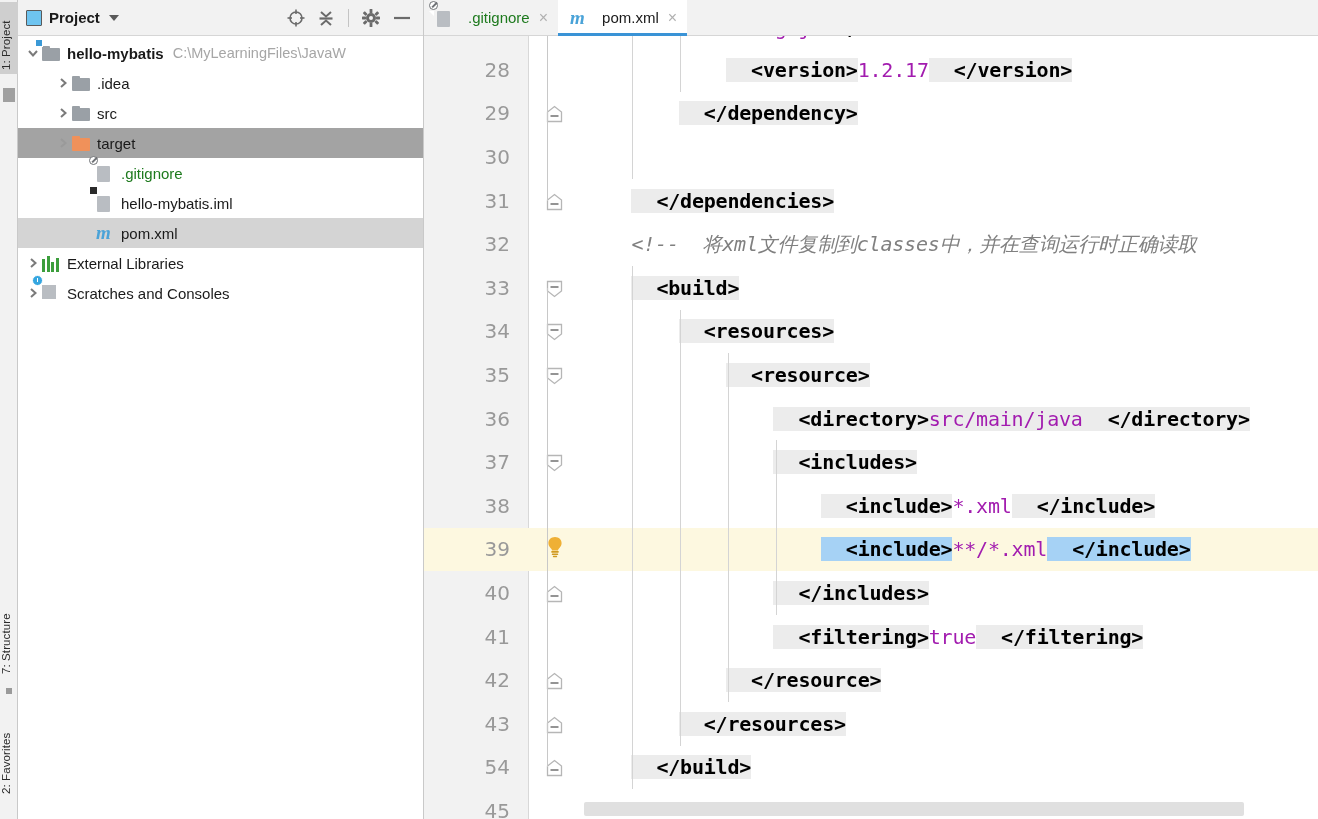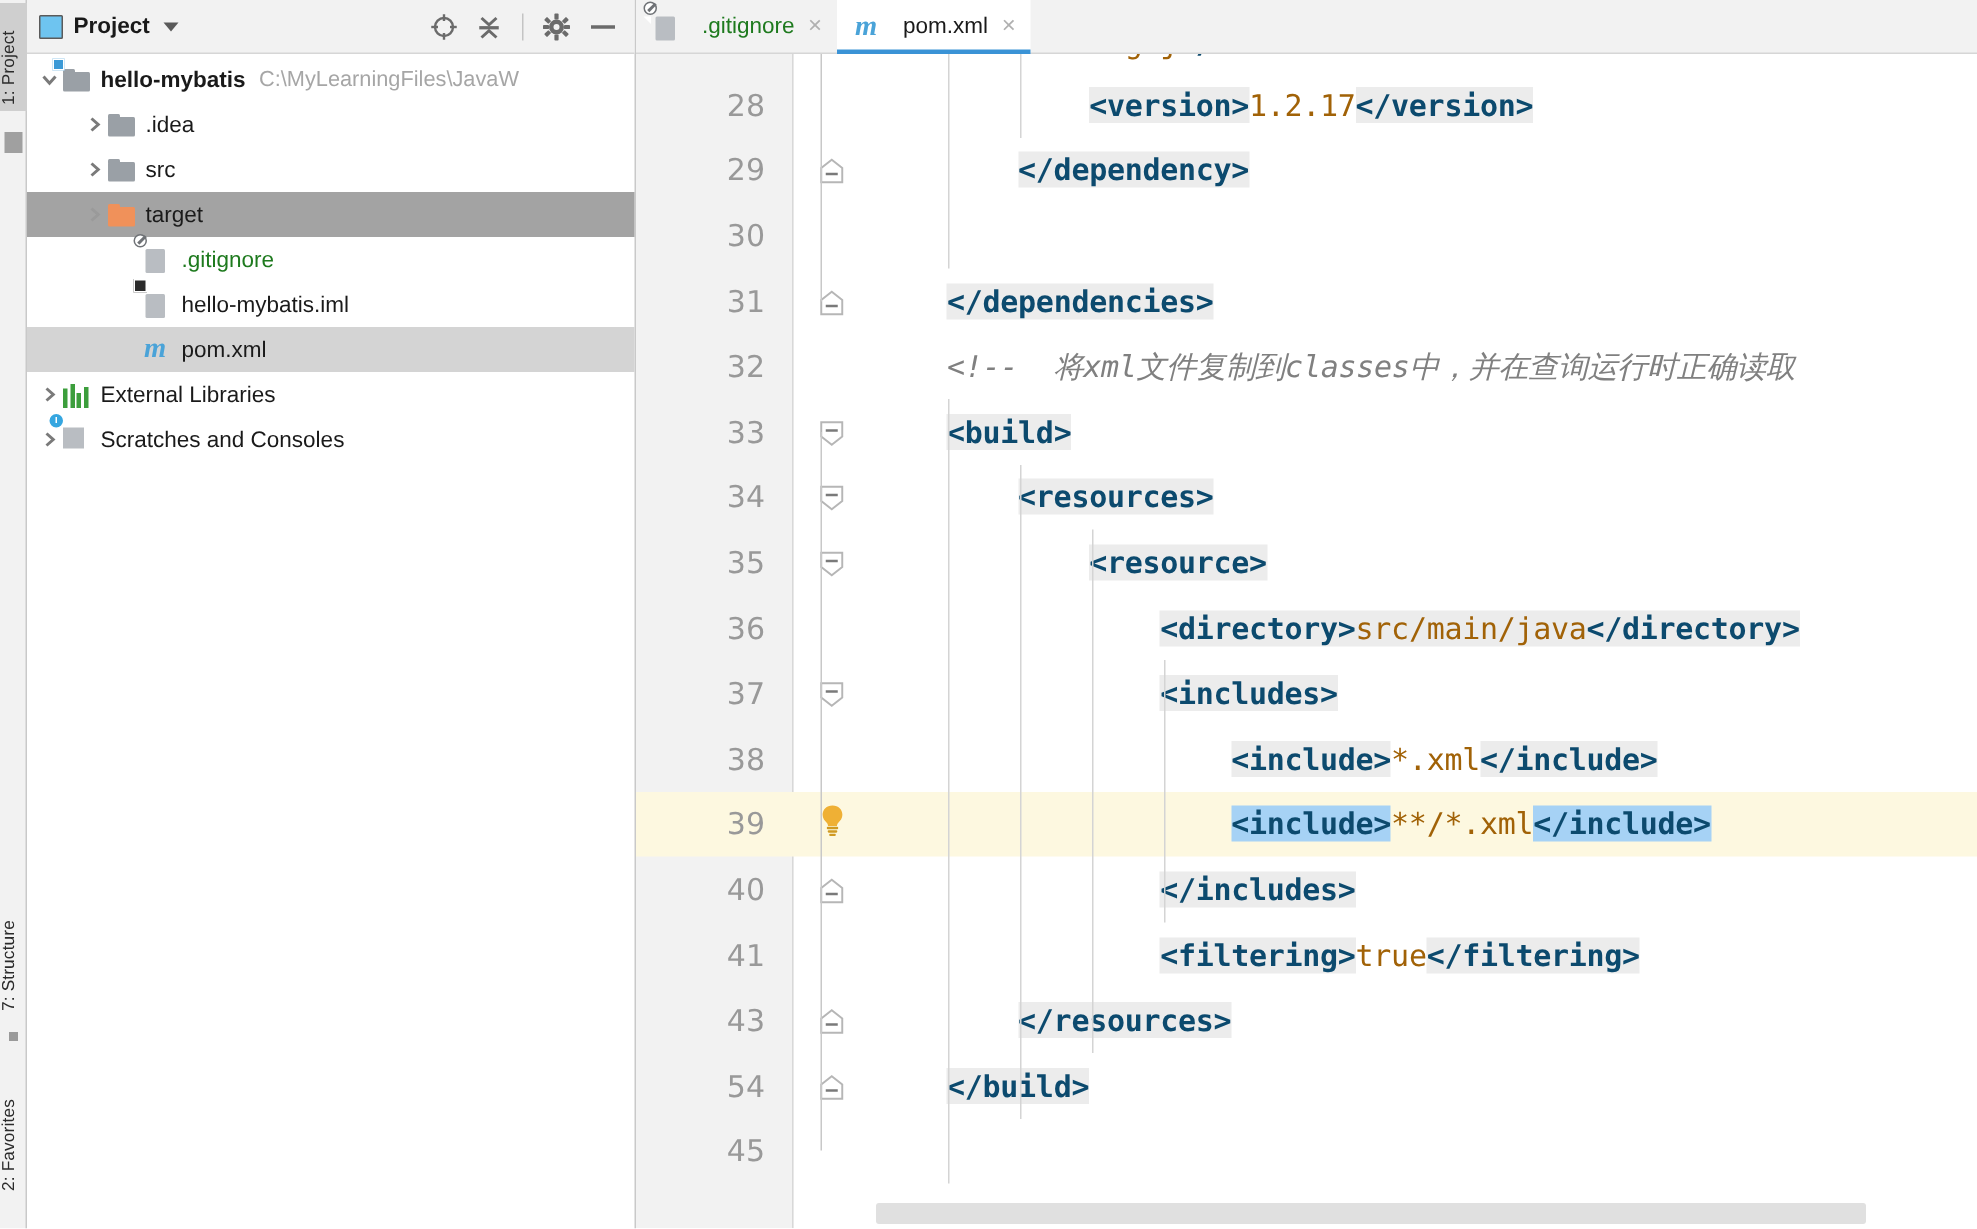--- a/index.html
+++ b/index.html
@@ -205,22 +205,22 @@
     font-family: "DejaVu Sans", sans-serif;
   }
   .gtr {
     position: absolute; left: 106px; top: 0; width: 46px; height: 100%;
   }
   .ltext {
     position: absolute; left: 160px; top: 0; height: 100%;
     display: flex; align-items: center;
     letter-spacing: -0.2px;
   }
-  .tag { color: #0c4a6e; font-weight: bold; }
-  .txt { color: #a16207; }
+  .tag { color: #000000; font-weight: bold; padding-left: 25px; }
+  .txt { color: #a21caf; }
   .cmt { color: #808080; font-style: italic; }
   .hl { background: #ececec; }
   .sel { background: #a6d2f5; }
 
   
   .foldmark {
     position: absolute; left: 16px; width: 17px; height: 16px;
     top: 50%; transform: translateY(-50%);
   }
   .foldmark svg { display: block; }
@@ -481,20 +481,24 @@
                     <path d="M13 3.5c-4 0-6.6 2.8-6.6 6.2 0 2.6 1.5 4 2.6 5.2 .7 .8 1 1.4 1 2.2h6c0-.8 .3-1.4 1-2.2 1.1-1.2 2.6-2.6 2.6-5.2 0-3.4-2.6-6.2-6.6-6.2z" fill="#efb035"></path>
                     <rect x="9.2" y="17.6" width="7.6" height="1.7" rx="0.7" fill="#d09a22"></rect>
                     <rect x="9.8" y="20" width="6.4" height="1.6" rx="0.7" fill="#d09a22"></rect>
                     <rect x="10.8" y="22.3" width="4.4" height="1.5" rx="0.7" fill="#d09a22"></rect>
                   </svg></span></span><span class="ltext"><span class="txt">                    </span><span class="tag sel">&lt;include&gt;</span><span class="txt">**/*.xml</span><span class="tag sel">&lt;/include&gt;</span></span></div>
             <div class="line"><span class="lno">40</span><span class="gtr"><span class="foldmark"><svg width="17" height="18" viewBox="0 0 17 18">
                     <path d="M1.5 16.5 H15.5 V7 L8.5 1.5 L1.5 7 Z" fill="#fff" stroke="#b6b6b6" stroke-width="1.3"></path>
                     <line x1="4.5" y1="11" x2="12.5" y2="11" stroke="#7a7a7a" stroke-width="1.6"></line>
                   </svg></span></span><span class="ltext"><span class="txt">                </span><span class="tag hl">&lt;/includes&gt;</span></span></div>
             <div class="line"><span class="lno">41</span><span class="gtr"></span><span class="ltext"><span class="txt">                </span><span class="tag hl">&lt;filtering&gt;</span><span class="txt">true</span><span class="tag hl">&lt;/filtering&gt;</span></span></div>
+            <div class="line"><span class="lno">42</span><span class="gtr"><span class="foldmark"><svg width="17" height="18" viewBox="0 0 17 18">
+                    <path d="M1.5 16.5 H15.5 V7 L8.5 1.5 L1.5 7 Z" fill="#fff" stroke="#b6b6b6" stroke-width="1.3"></path>
+                    <line x1="4.5" y1="11" x2="12.5" y2="11" stroke="#7a7a7a" stroke-width="1.6"></line>
+                  </svg></span></span><span class="ltext"><span class="txt">            </span><span class="tag hl">&lt;/resource&gt;</span></span></div>
             <div class="line"><span class="lno">43</span><span class="gtr"><span class="foldmark"><svg width="17" height="18" viewBox="0 0 17 18">
                     <path d="M1.5 16.5 H15.5 V7 L8.5 1.5 L1.5 7 Z" fill="#fff" stroke="#b6b6b6" stroke-width="1.3"></path>
                     <line x1="4.5" y1="11" x2="12.5" y2="11" stroke="#7a7a7a" stroke-width="1.6"></line>
                   </svg></span></span><span class="ltext"><span class="txt">        </span><span class="tag hl">&lt;/resources&gt;</span></span></div>
             <div class="line"><span class="lno">54</span><span class="gtr"><span class="foldmark"><svg width="17" height="18" viewBox="0 0 17 18">
                     <path d="M1.5 16.5 H15.5 V7 L8.5 1.5 L1.5 7 Z" fill="#fff" stroke="#b6b6b6" stroke-width="1.3"></path>
                     <line x1="4.5" y1="11" x2="12.5" y2="11" stroke="#7a7a7a" stroke-width="1.6"></line>
                   </svg></span></span><span class="ltext"><span class="txt">    </span><span class="tag hl">&lt;/build&gt;</span></span></div>
             <div class="line"><span class="lno">45</span><span class="gtr"></span><span class="ltext"></span></div>
           </div>

